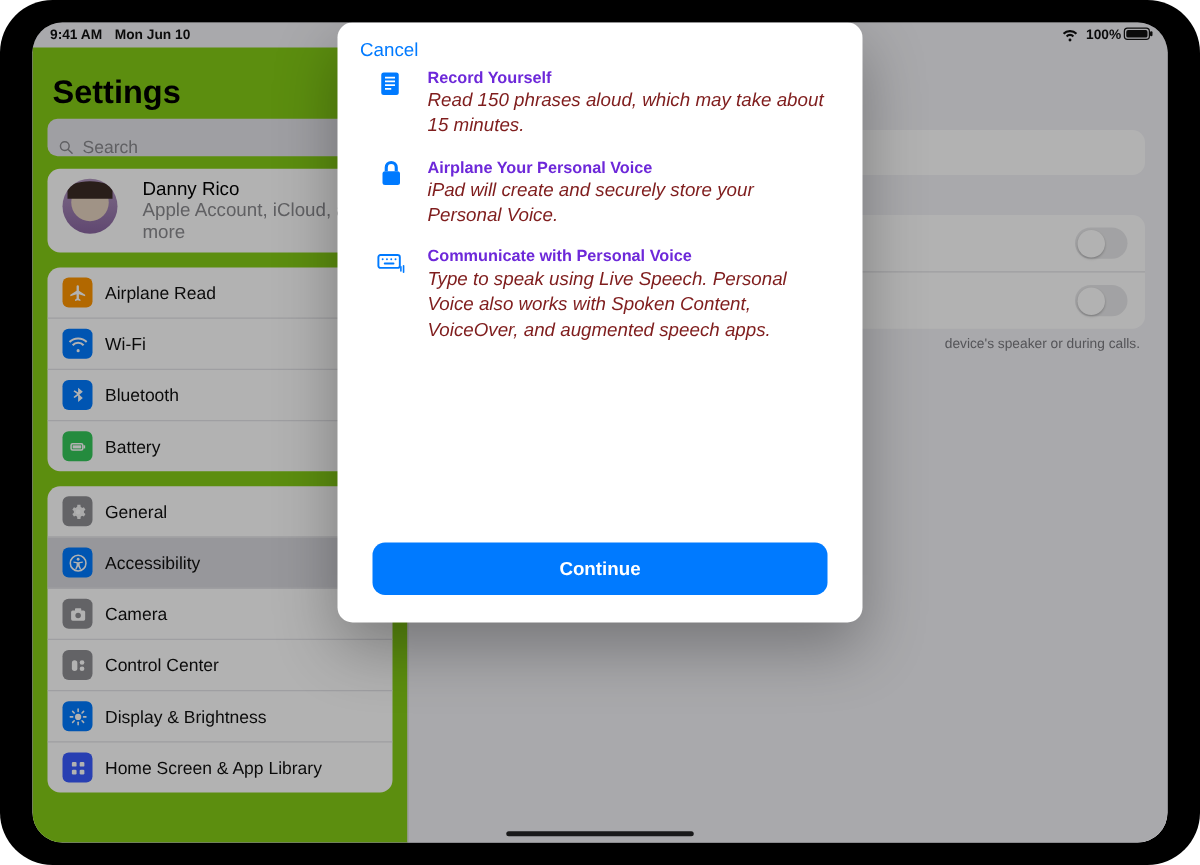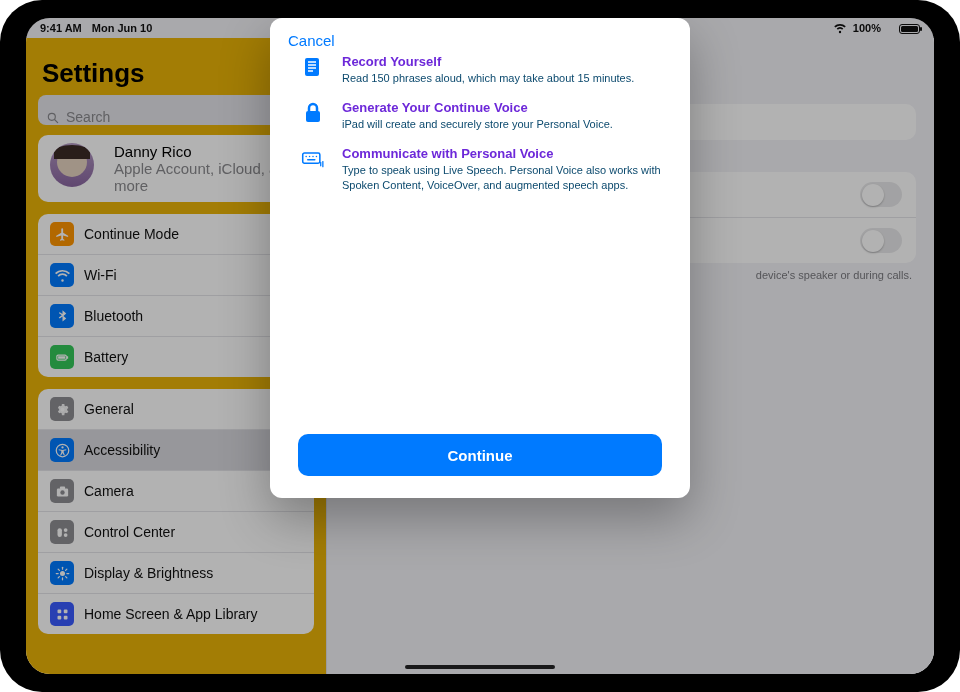--- a/index.html
+++ b/index.html
@@ -13,28 +13,28 @@
     width: 100%; height: 100%; background: #f2f2f7; border-radius: 24px; overflow: hidden; position: relative;
   }
 
   
   .status-bar {
     height: 20px; display: flex; justify-content: space-between; align-items: center;
     padding: 0 14px; font-size: 11px; font-weight: 600; color: #111;
   }
   .status-left { display: flex; gap: 10px; }
   .status-right { display: flex; align-items: center; gap: 6px; }
-  .batt { display:inline-flex; align-items:flex-end; gap:18px; }
+  .batt { display:inline-flex; align-items:flex-start; gap:2px; }
   .batt-body { width: 21px; height: 10px; border: 1px solid #111; border-radius: 3px; position: relative; }
   .batt-body::after { content:""; position:absolute; right:-3px; top:2px; width:2px; height:4px; background:#111; border-radius:1px; }
   .batt-fill { position:absolute; left:1px; top:1px; bottom:1px; right:1px; background:#111; border-radius:1.5px; }
 
   
   .content { display: flex; position: absolute; top: 20px; bottom: 0; left: 0; right: 0; }
-  .sidebar { width: 300px; background: #eab308; padding: 6px 0 0 0; overflow: hidden; }
+  .sidebar { width: 300px; background: #84cc16; padding: 6px 0 0 0; overflow: hidden; }
   .detail { flex: 1; background: #f2f2f7; position: relative; border-left: 0.5px solid rgba(0,0,0,0.08); }
 
   .settings-title { font-size: 26px; font-weight: 700; padding: 14px 16px 6px; }
   .search-box {
     margin: 0 12px 10px; height: 30px; background: #e4e4ea; border-radius: 8px;
     display: flex; align-items: flex-end; padding: 0 8px; color: #8a8a8e; font-size: 14px; gap: 6px;
   }
   .mag { width:14px; height:14px; }
 
   .group { background:#fff; margin: 12px 12px; border-radius: 10px; overflow: hidden; }
@@ -77,21 +77,21 @@
   .overlay { position:absolute; inset:0; background: rgba(0,0,0,0.30); display:flex; align-items:flex-start; justify-content:center; }
   .sheet { width: 420px; height: 480px; background:#fff; border-radius: 12px; position: relative; padding: 18px 0 18px; display:flex; flex-direction:column; box-shadow: 0 20px 50px rgba(0,0,0,0.3); }
   .sheet-cancel { position:absolute; top: 14px; left: 18px; color:#007aff; font-size: 15px; }
   .sheet-title { text-align:center; font-size: 21px; font-weight: 700; margin: 32px 24px 14px; }
   .sheet-body { padding: 4px 28px 0; flex:1; }
   .step { display:flex; gap: 14px; margin: 14px 0; }
   .step .sicon { width: 30px; display:flex; justify-content:center; padding-top:1px; }
   .step .sicon svg { width: 24px; height:24px; }
   .step .st { flex:1; }
   .step .st .h { font-size: 13px; font-weight: 600; color:#6d28d9; margin-bottom: 2px; }
-  .step .st .b { font-size: 11px; color:#0c4a6e; line-height: 1.35; }
+  .step .st .b { font-size: 15px; color:#7f1d1d; line-height: 1.35; font-style: italic; }
   .continue-btn { margin: 0 28px 4px; height: 42px; background:#007aff; color:#fff; border-radius: 10px; border:none; font-size: 15px; font-weight:600; cursor:pointer; }
 </style>
 </head>
 <body>
 
 <div class="device-frame">
   <div class="screen">
 
     <div class="status-bar">
       <div class="status-left">
@@ -135,21 +135,21 @@
           </div>
         </div>
 
         <div class="group">
           <div class="row">
             <span class="icon" style="background:#ff9500">
               <svg viewBox="0 0 24 24">
                   <path fill="#fff" d="M21 16v-2l-8-5V3.5a1.5 1.5 0 00-3 0V9l-8 5v2l8-2.5V19l-2 1.5V22l3.5-1L15 22v-1.5L13 19v-5.5z"></path>
                 </svg>
             </span>
-            <span>Continue Mode</span>
+            <span>Airplane Read</span>
           </div>
           <div class="row">
             <span class="icon" style="background:#007aff">
               <svg viewBox="0 0 24 24">
                   <path fill="#fff" d="M12 18a2 2 0 100 4 2 2 0 000-4zM4 12a11 11 0 0116 0l-2 2a8 8 0 00-12 0zm-4-4a17 17 0 0124 0l-2 2a14 14 0 00-20 0z"></path>
                 </svg>
             </span>
             <span>Wi-Fi</span>
             <span class="trailing">Not</span>
           </div>
@@ -294,21 +294,21 @@
             </div>
           </div>
           <div class="step">
             <div class="sicon">
               <svg viewBox="0 0 24 24">
                   <rect x="5" y="10" width="14" height="11" rx="2" fill="#007aff"></rect>
                   <path d="M8 10V7a4 4 0 018 0v3" fill="none" stroke="#007aff" stroke-width="2.5"></path>
                 </svg>
             </div>
             <div class="st">
-              <div class="h">Generate Your Continue Voice</div>
+              <div class="h">Airplane Your Personal Voice</div>
               <div class="b">iPad will create and securely store your Personal Voice.</div>
             </div>
           </div>
           <div class="step">
             <div class="sicon">
               <svg viewBox="0 0 28 24">
                   <rect x="2" y="5" width="20" height="12" rx="2" fill="none" stroke="#007aff" stroke-width="1.8"></rect>
                   <circle cx="6" cy="9" r="0.9" fill="#007aff"></circle>
                   <circle cx="10" cy="9" r="0.9" fill="#007aff"></circle>
                   <circle cx="14" cy="9" r="0.9" fill="#007aff"></circle>

